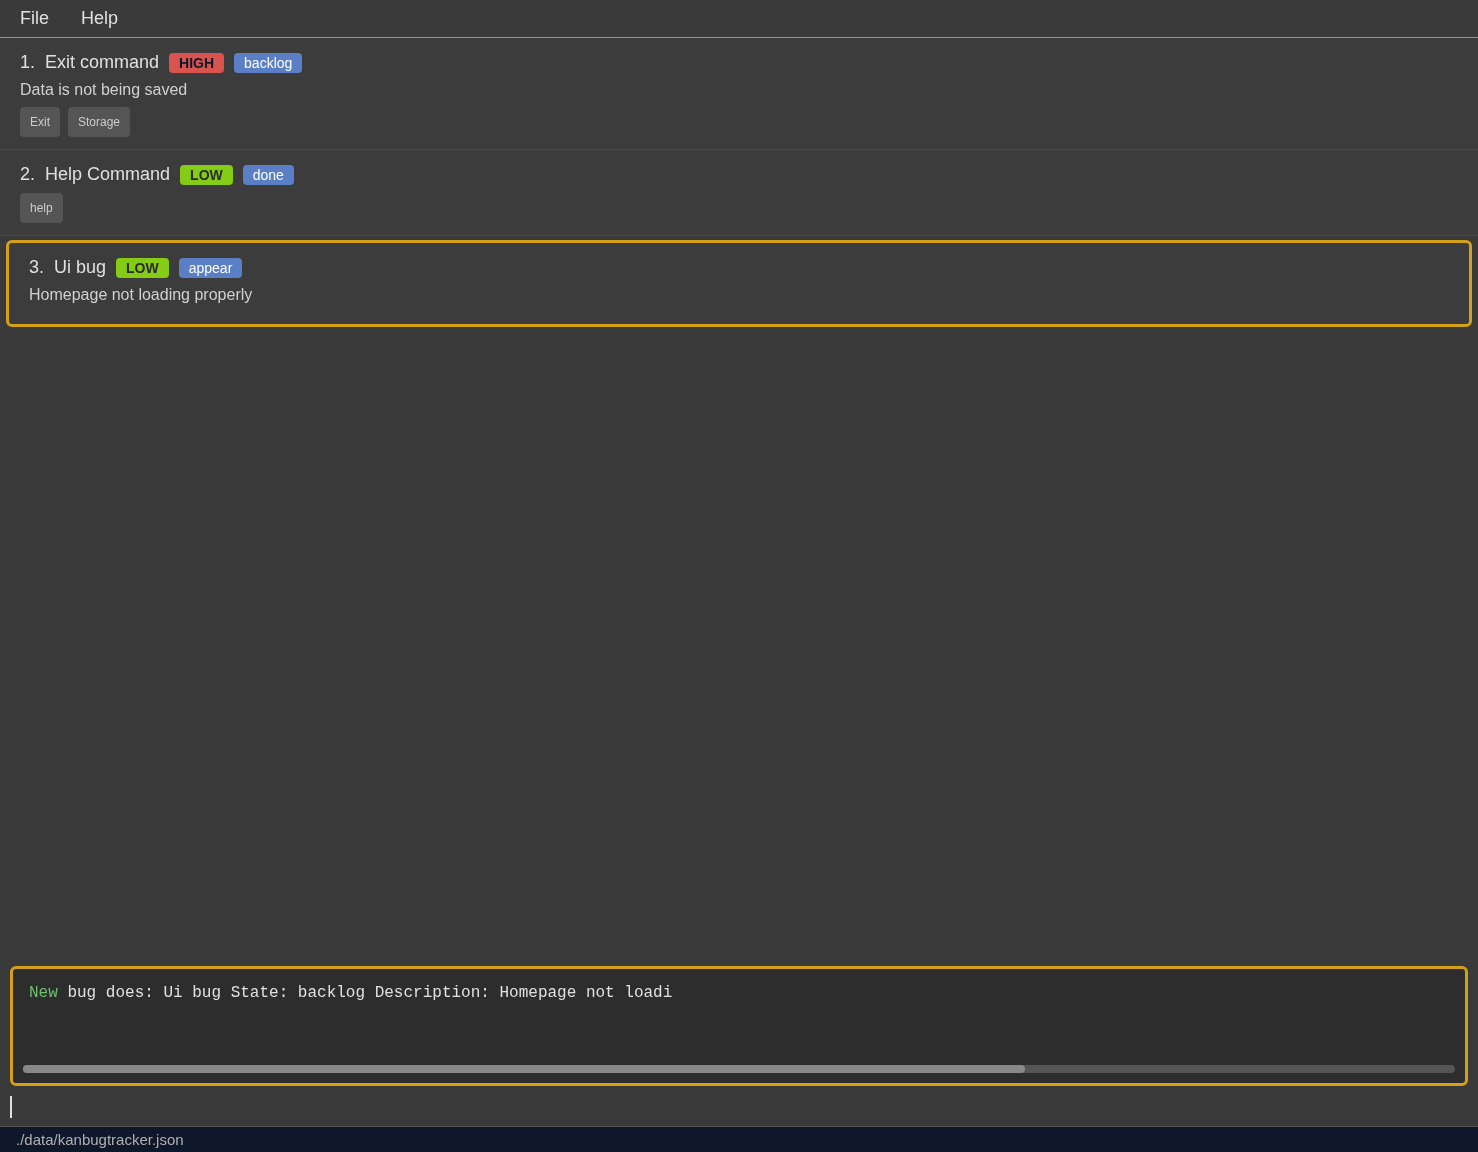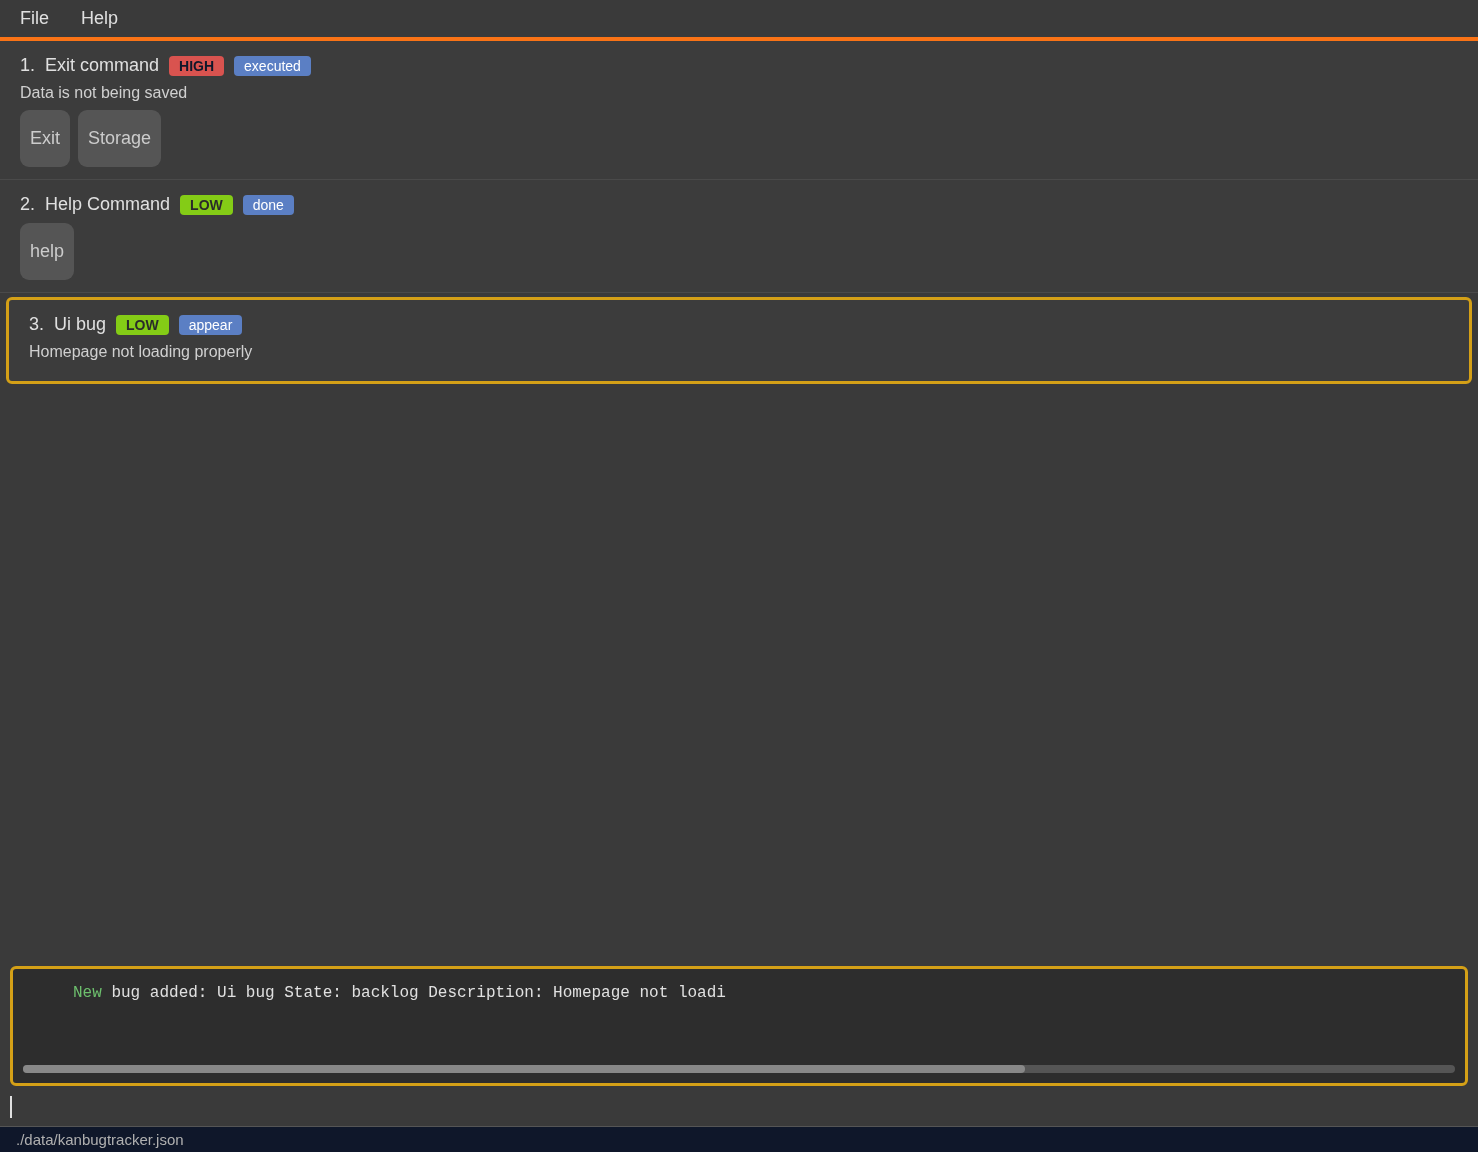--- a/index.html
+++ b/index.html
@@ -18,21 +18,21 @@
       display: flex;
       flex-direction: column;
     }
 
     
     .menu-bar {
       background-color: #3a3a3a;
       padding: 6px 16px;
       display: flex;
       gap: 24px;
-      border-bottom: 4px solid #f97316;
+      border-bottom: 1px solid #f97316;
       flex-shrink: 0;
     }
 
     .menu-item {
       color: #e0e0e0;
       font-size: 18px;
       cursor: pointer;
       padding: 2px 4px;
     }
 
@@ -117,23 +117,23 @@
     }
 
     .bug-tags {
       display: flex;
       gap: 8px;
     }
 
     .tag {
       background-color: #555;
       color: #ccc;
-      padding: 18px 10px;
-      border-radius: 9px;
-      font-size: 18px;
+      padding: 8px 10px;
+      border-radius: 4px;
+      font-size: 12px;
     }
 
     
     .empty-space {
       flex: 1;
       background-color: #3a3a3a;
       min-height: 200px;
     }
 
     
@@ -156,21 +156,20 @@
     }
 
     .terminal-output {
       color: #e0e0e0;
       line-height: 1.5;
       white-space: pre;
     }
 
     .terminal-output .text-green {
       color: #6dbf6d;
-      margin-left: 44px;
     }
 
     .terminal-scroll-track {
       position: absolute;
       bottom: 10px;
       left: 10px;
       right: 10px;
       height: 8px;
       background-color: #555;
       border-radius: 4px;
@@ -216,21 +215,21 @@
   <span class="menu-item">Help</span>
 </div>
 
 <div class="bug-list">
 
   <div class="bug-item">
     <div class="bug-item-header">
       <span class="bug-number">1.</span>
       <span class="bug-title">Exit command</span>
       <span class="badge badge-high">HIGH</span>
-      <span class="badge badge-ongoing">executed</span>
+      <span class="badge badge-ongoing">backlog</span>
     </div>
     <div class="bug-description">Data is not being saved</div>
     <div class="bug-tags">
       <span class="tag">Exit</span>
       <span class="tag">Storage</span>
     </div>
   </div>
 
   <div class="bug-item">
     <div class="bug-item-header">
@@ -253,21 +252,21 @@
     </div>
     <div class="bug-description">Homepage not loading properly</div>
   </div>
 
 </div>
 
 <div class="empty-space"></div>
 
 <div class="terminal-section">
   <div class="terminal-box">
-    <div class="terminal-output"><span class="text-green">New</span><span style="color:#e0e0e0"> bug added: Ui bug State: backlog Description: Homepage not loadi</span></div>
+    <div class="terminal-output"><span class="text-green">New</span><span style="color:#e0e0e0"> bug does: Ui bug State: backlog Description: Homepage not loadi</span></div>
     <div class="terminal-scroll-track">
       <div class="terminal-scroll-thumb"></div>
     </div>
   </div>
 </div>
 
 <div class="command-line">
   <span class="command-cursor"></span>
 </div>
 

